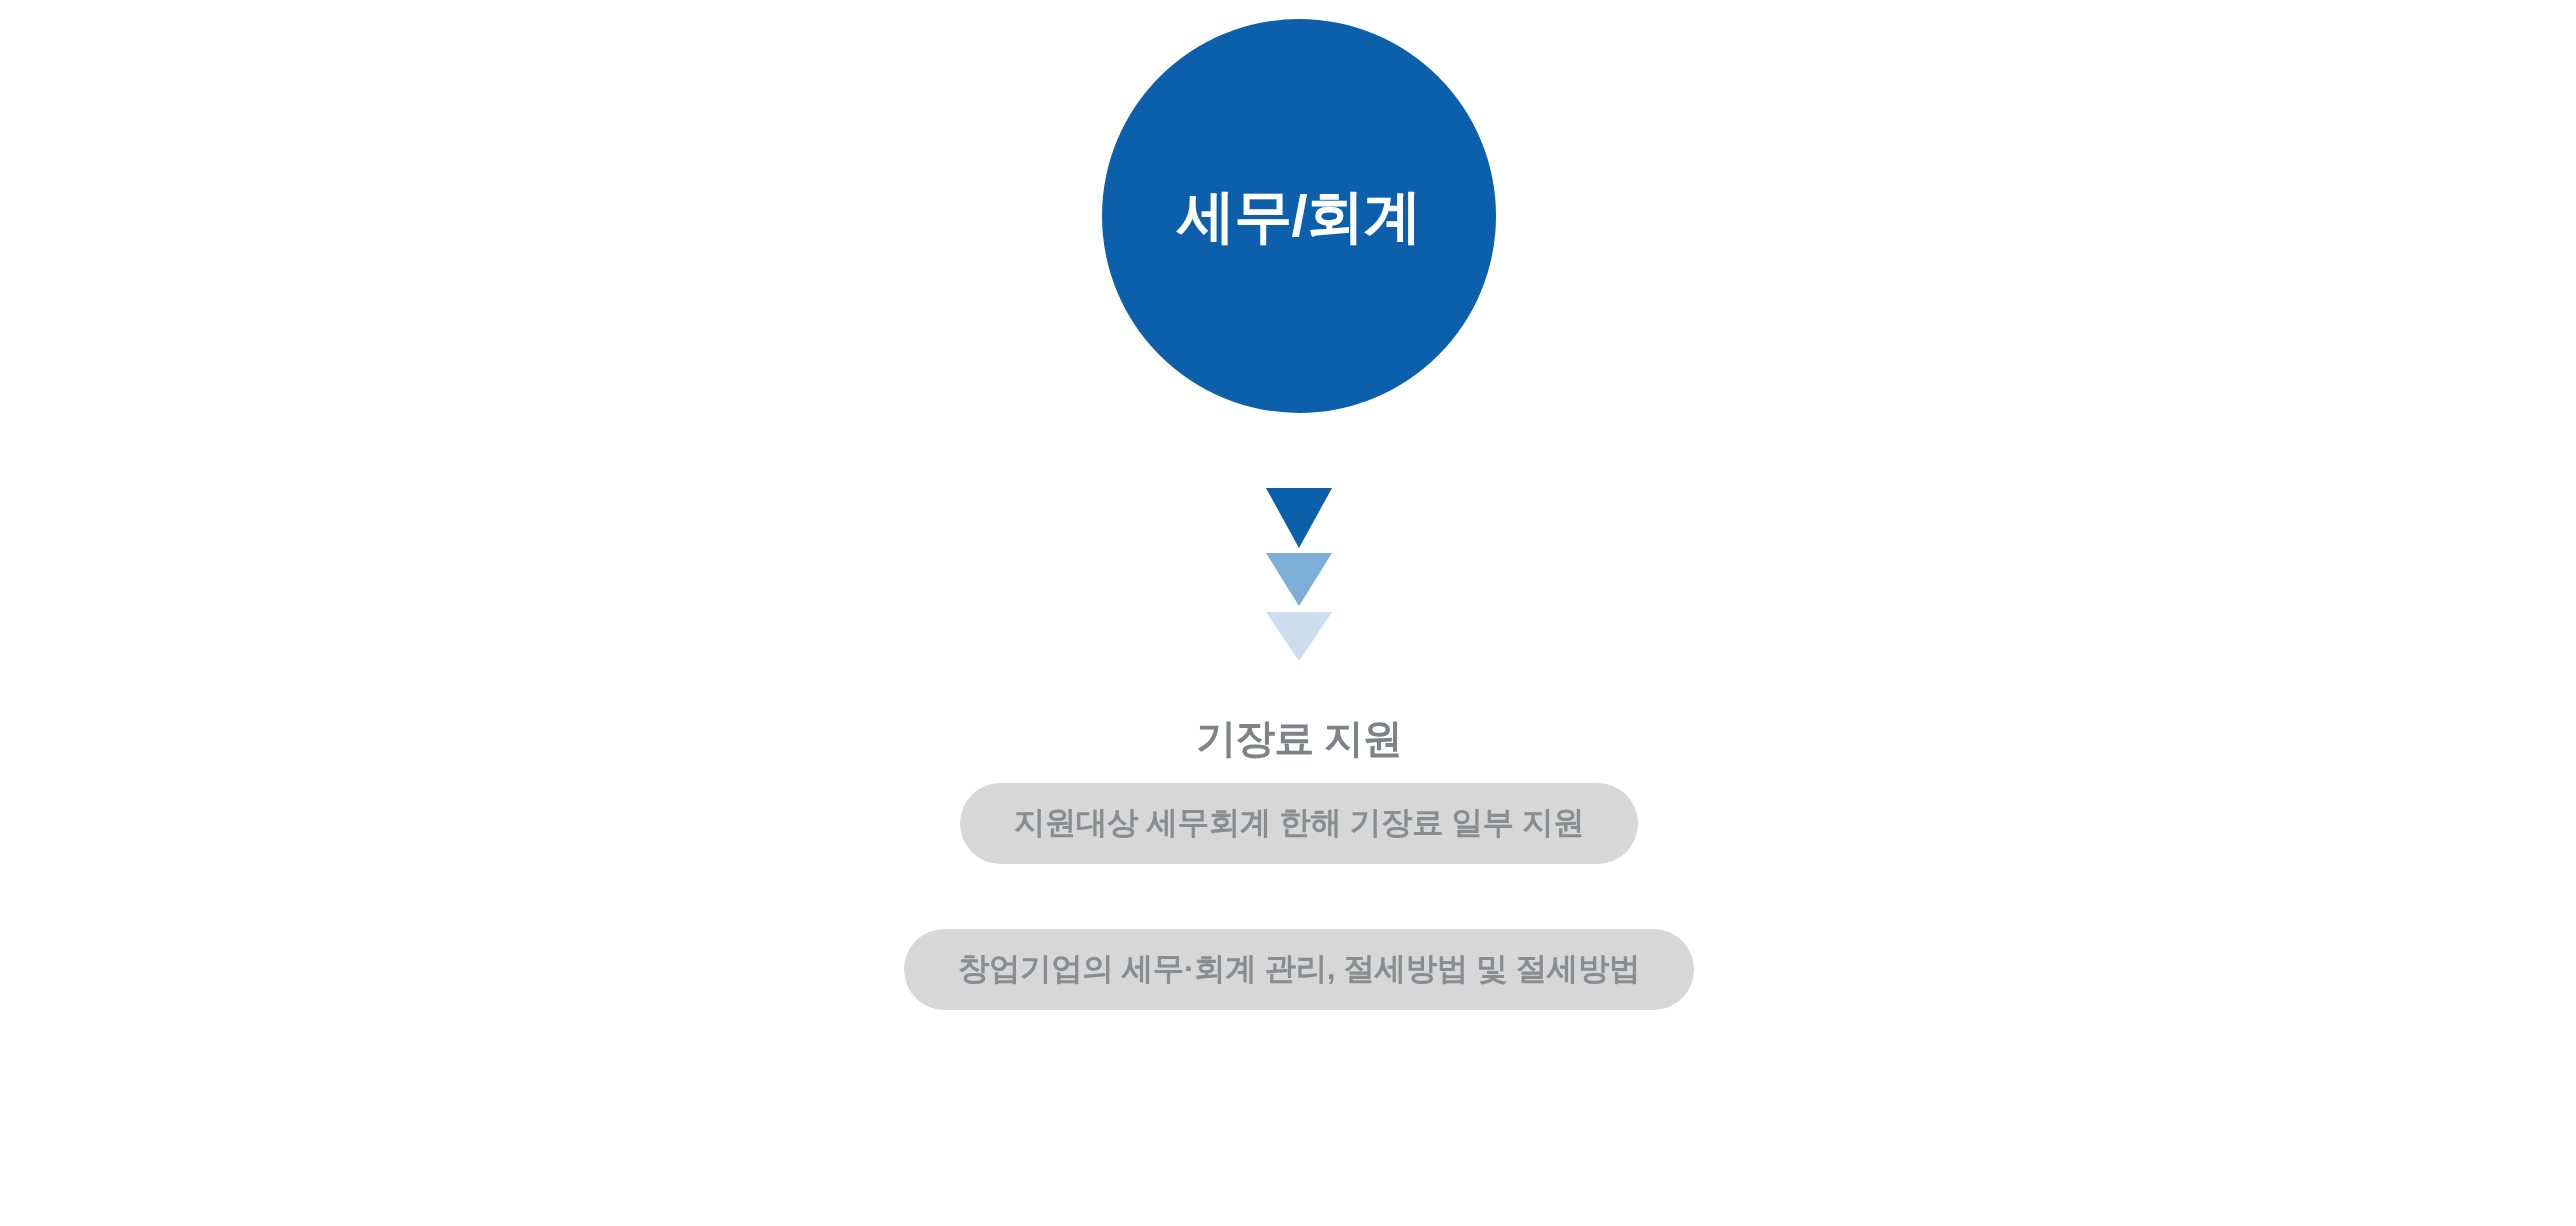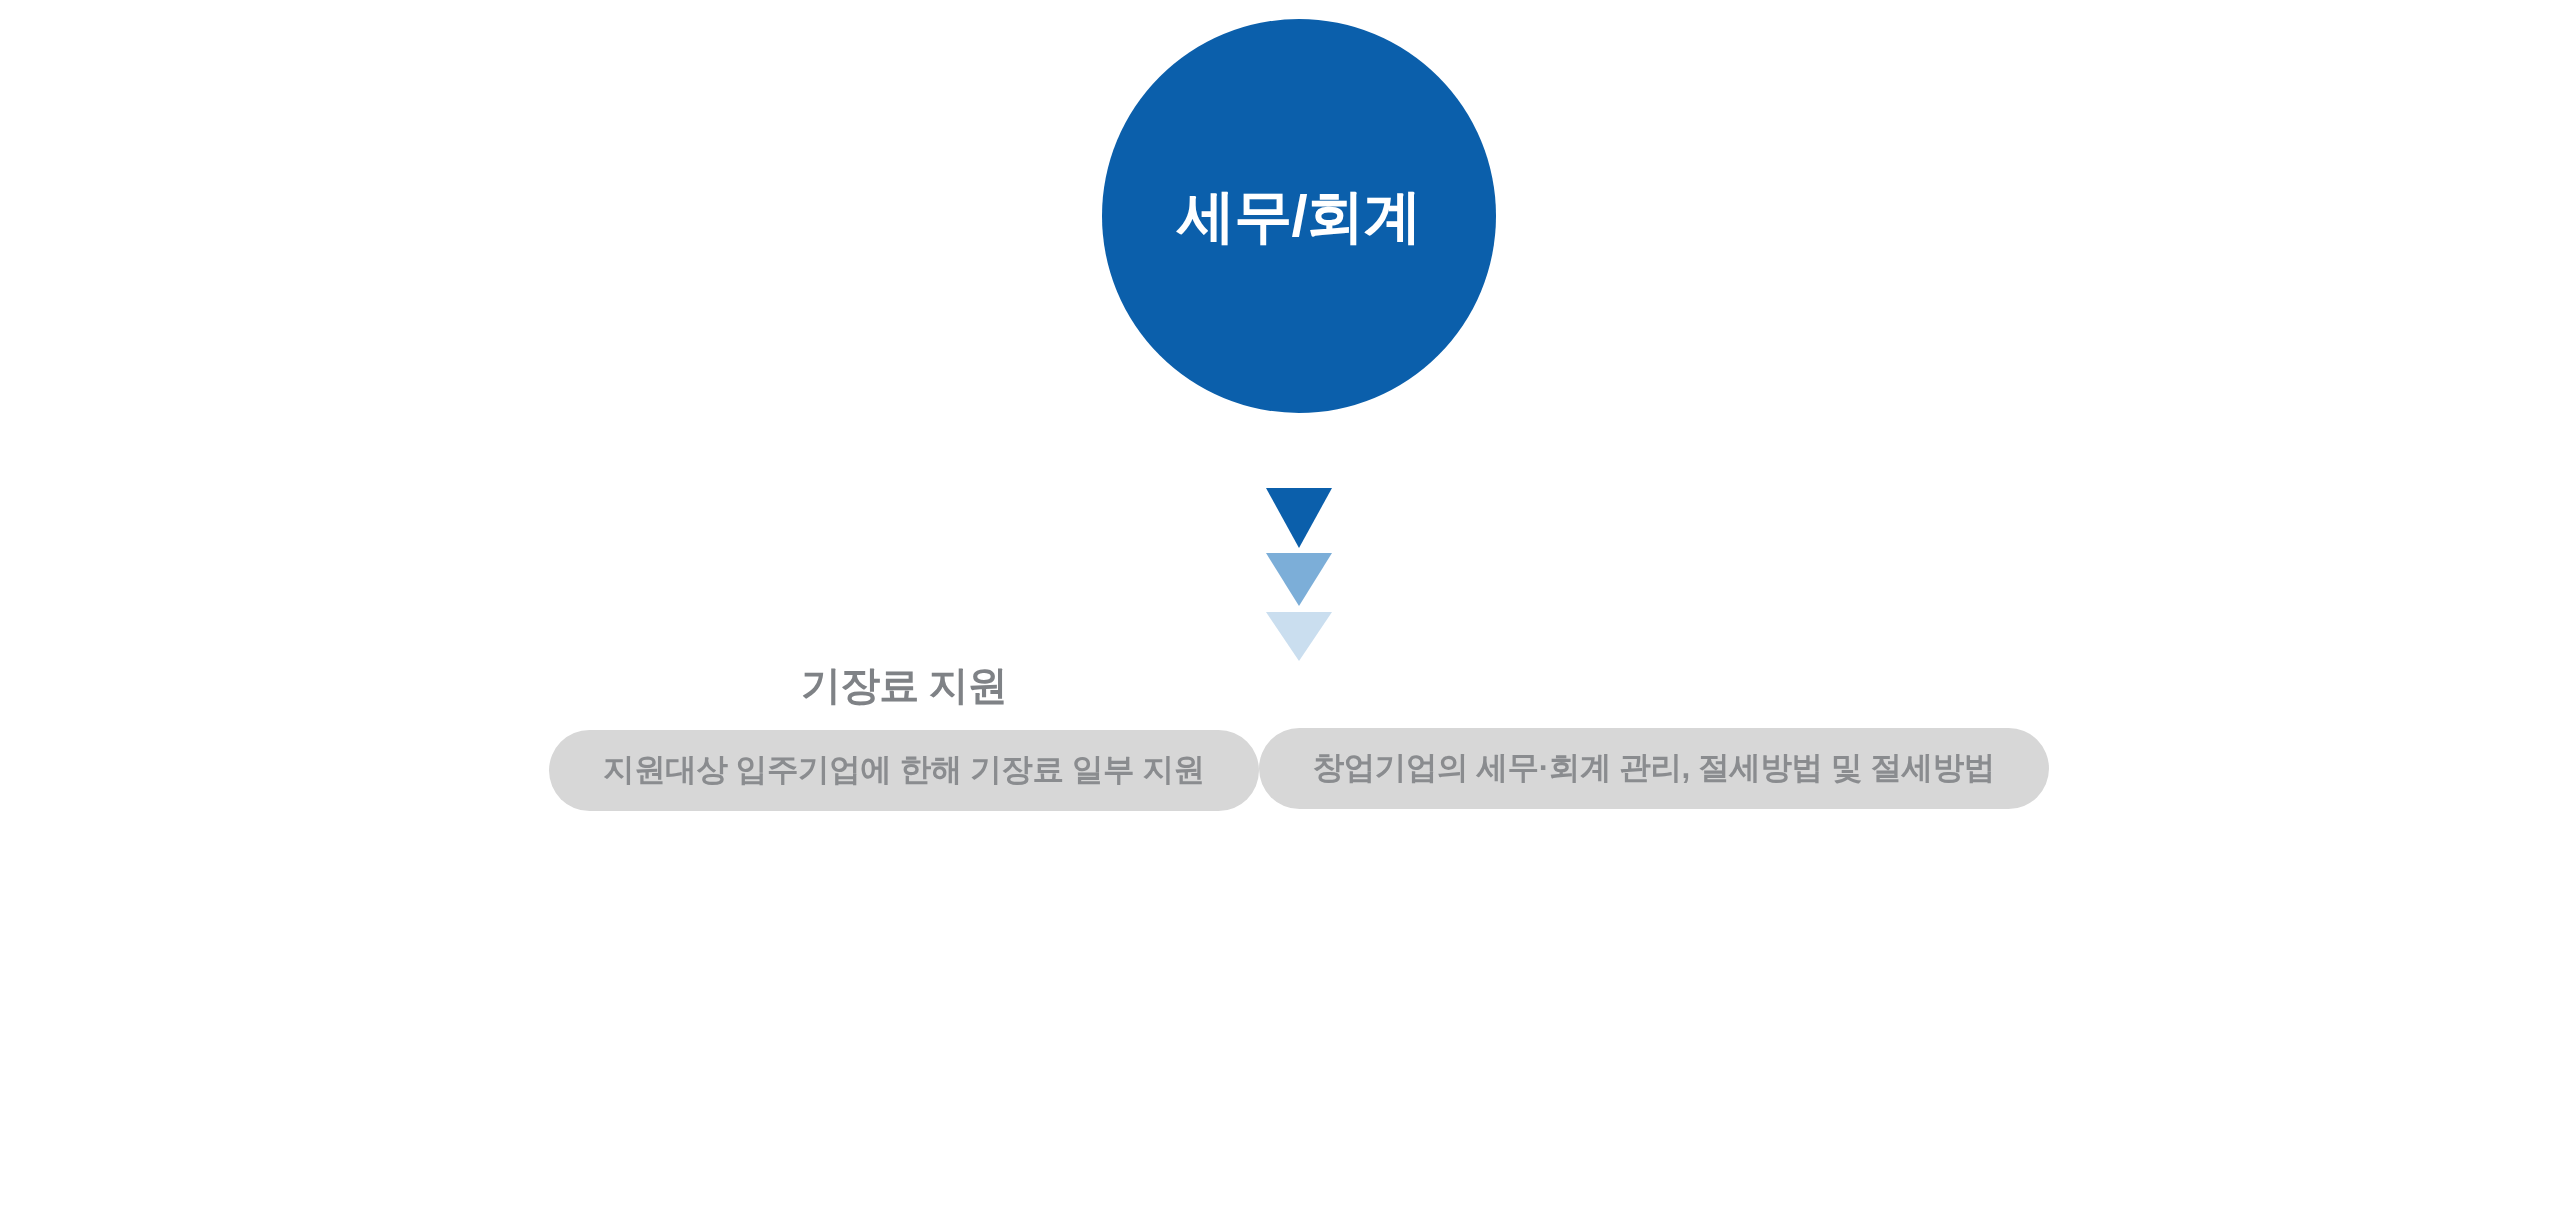--- a/index.html
+++ b/index.html
@@ -86,22 +86,23 @@
   }
 
   .arrow-tri.t3 {
     margin-top: 5.3px;
     border-top-width: 49px;
     border-top-color: #CADEEF;
   }
 
   
   .service-list {
+    margin-top: 53px;
     display: flex;
-    flex-direction: row;
+    flex-direction: column;
     align-items: center;
     flex: 0 0 auto;
   }
 
   .service-block {
     display: flex;
     flex-direction: column;
     align-items: center;
   }
 
@@ -145,21 +146,21 @@
     <div class="arrow-stack">
       <div class="arrow-tri t1"></div>
       <div class="arrow-tri t2"></div>
       <div class="arrow-tri t3"></div>
     </div>
 
     <div class="service-list">
 
       <div class="service-block">
         <div class="service-title">기장료 지원</div>
-        <div class="service-pill">지원대상 입주기업에 한해 기장료 일부 지원</div>
+        <div class="service-pill">지원대상 세무회계 한해 기장료 일부 지원</div>
       </div>
 
       <div class="service-block">
         <div class="service-pill">창업기업의 세무·회계 관리, 절세방법 및 절세방법</div>
       </div>
 
     </div>
 
   </div>
 </div>

